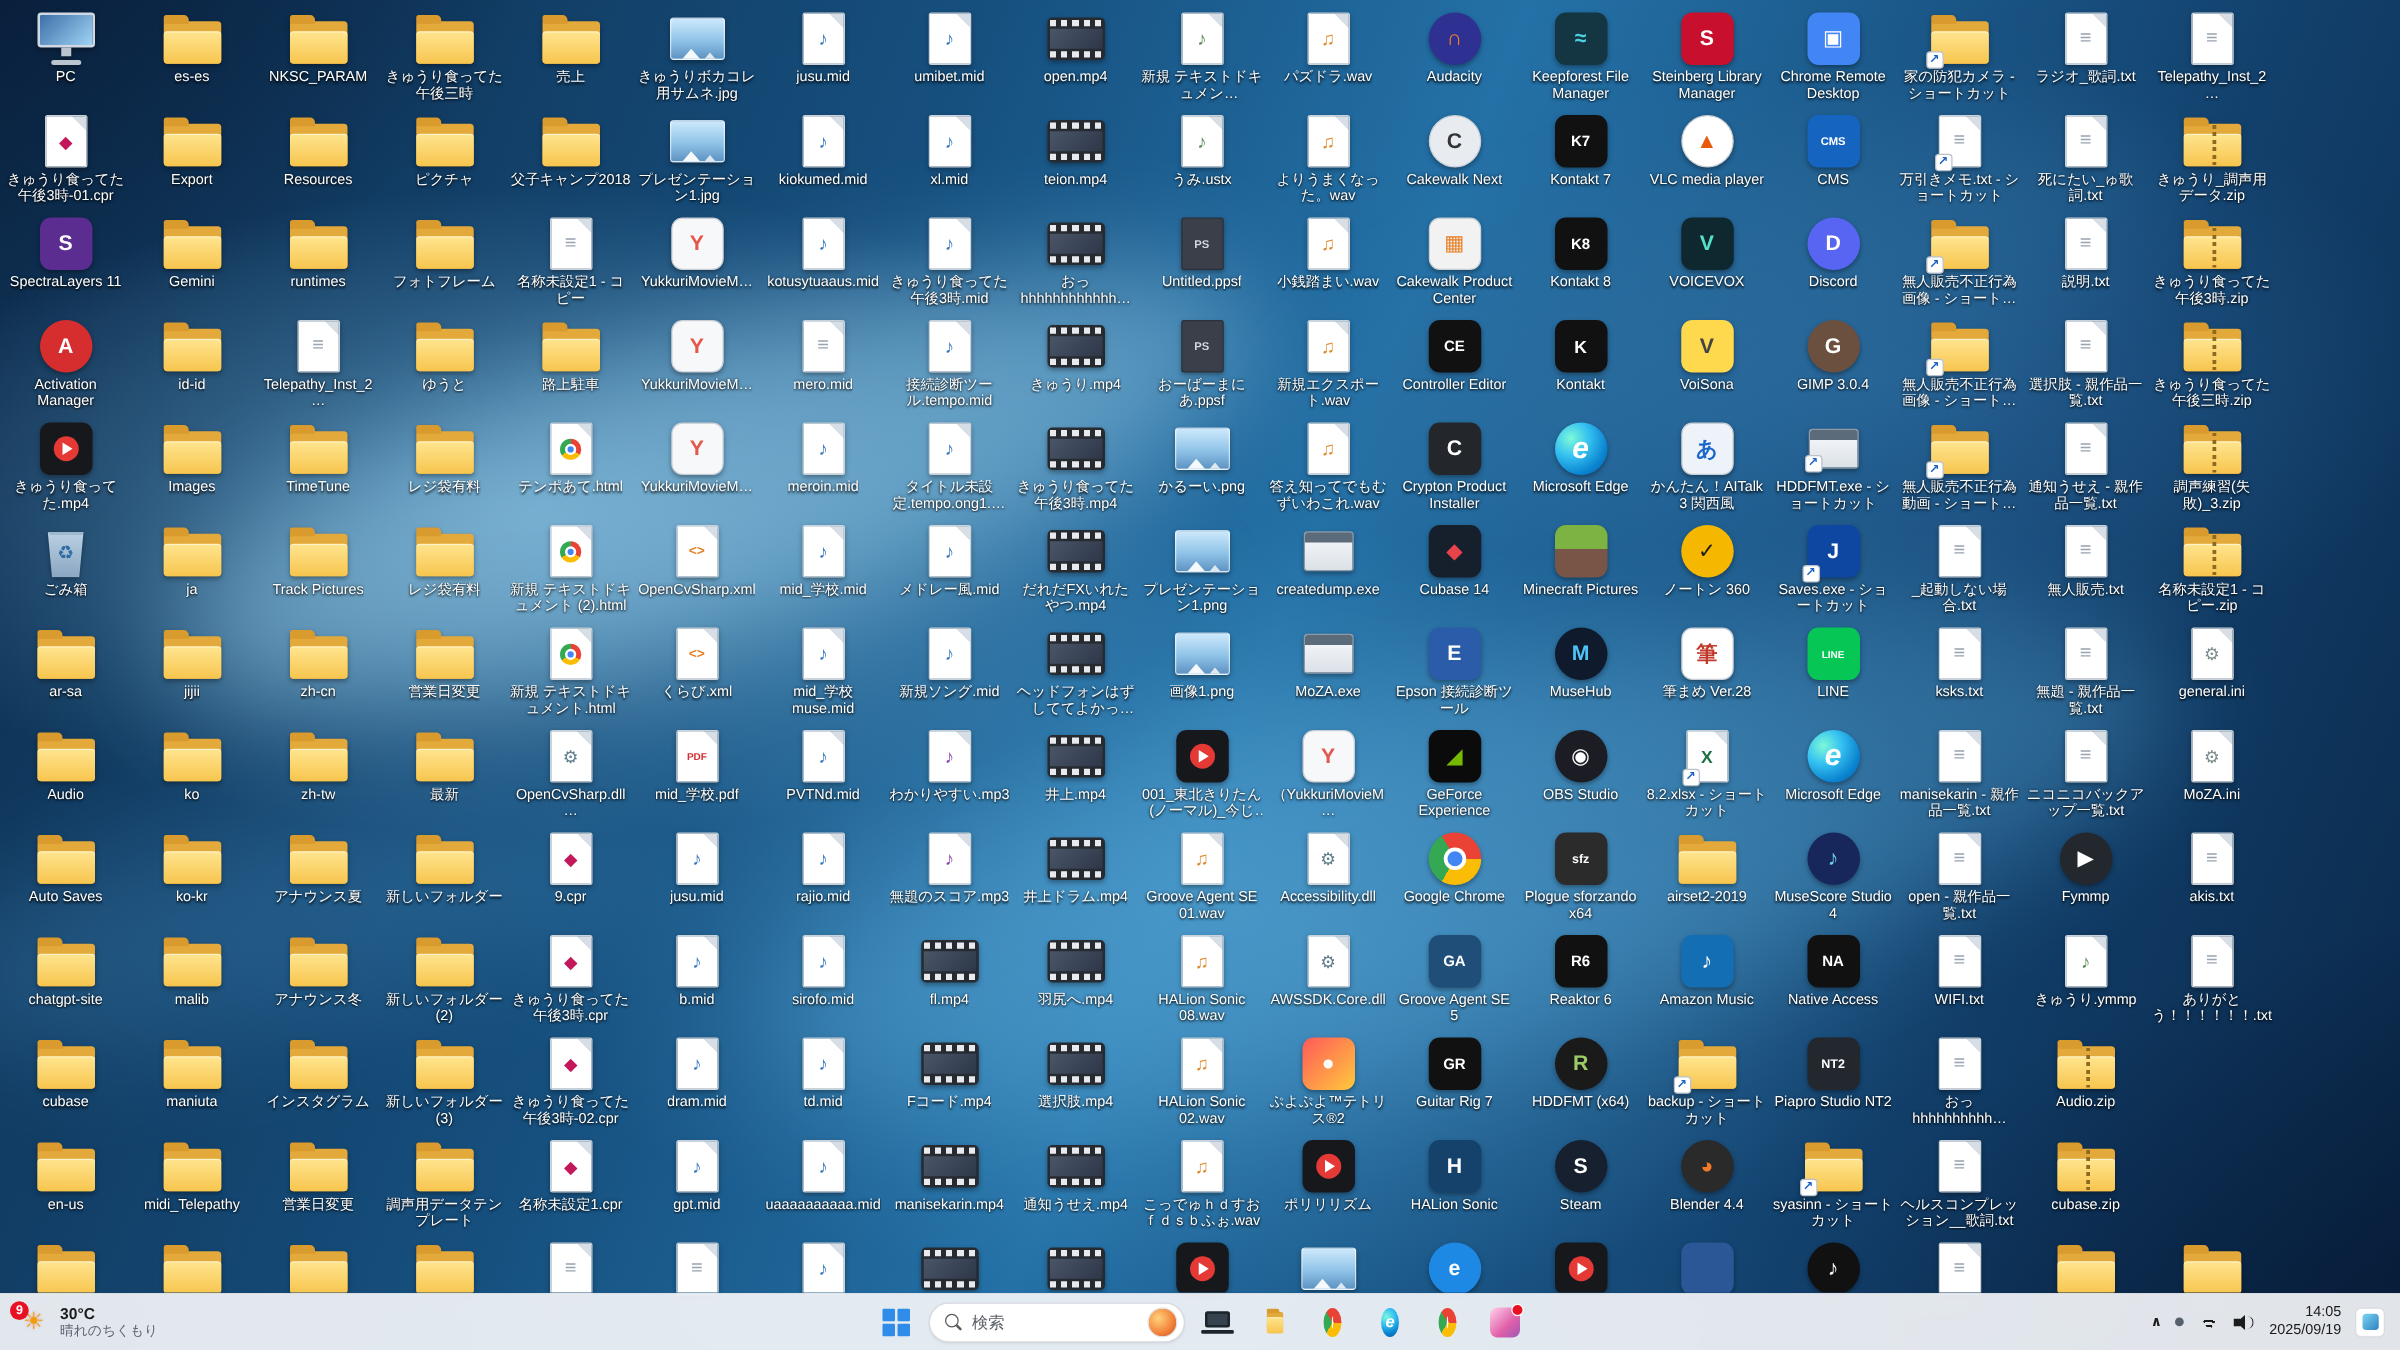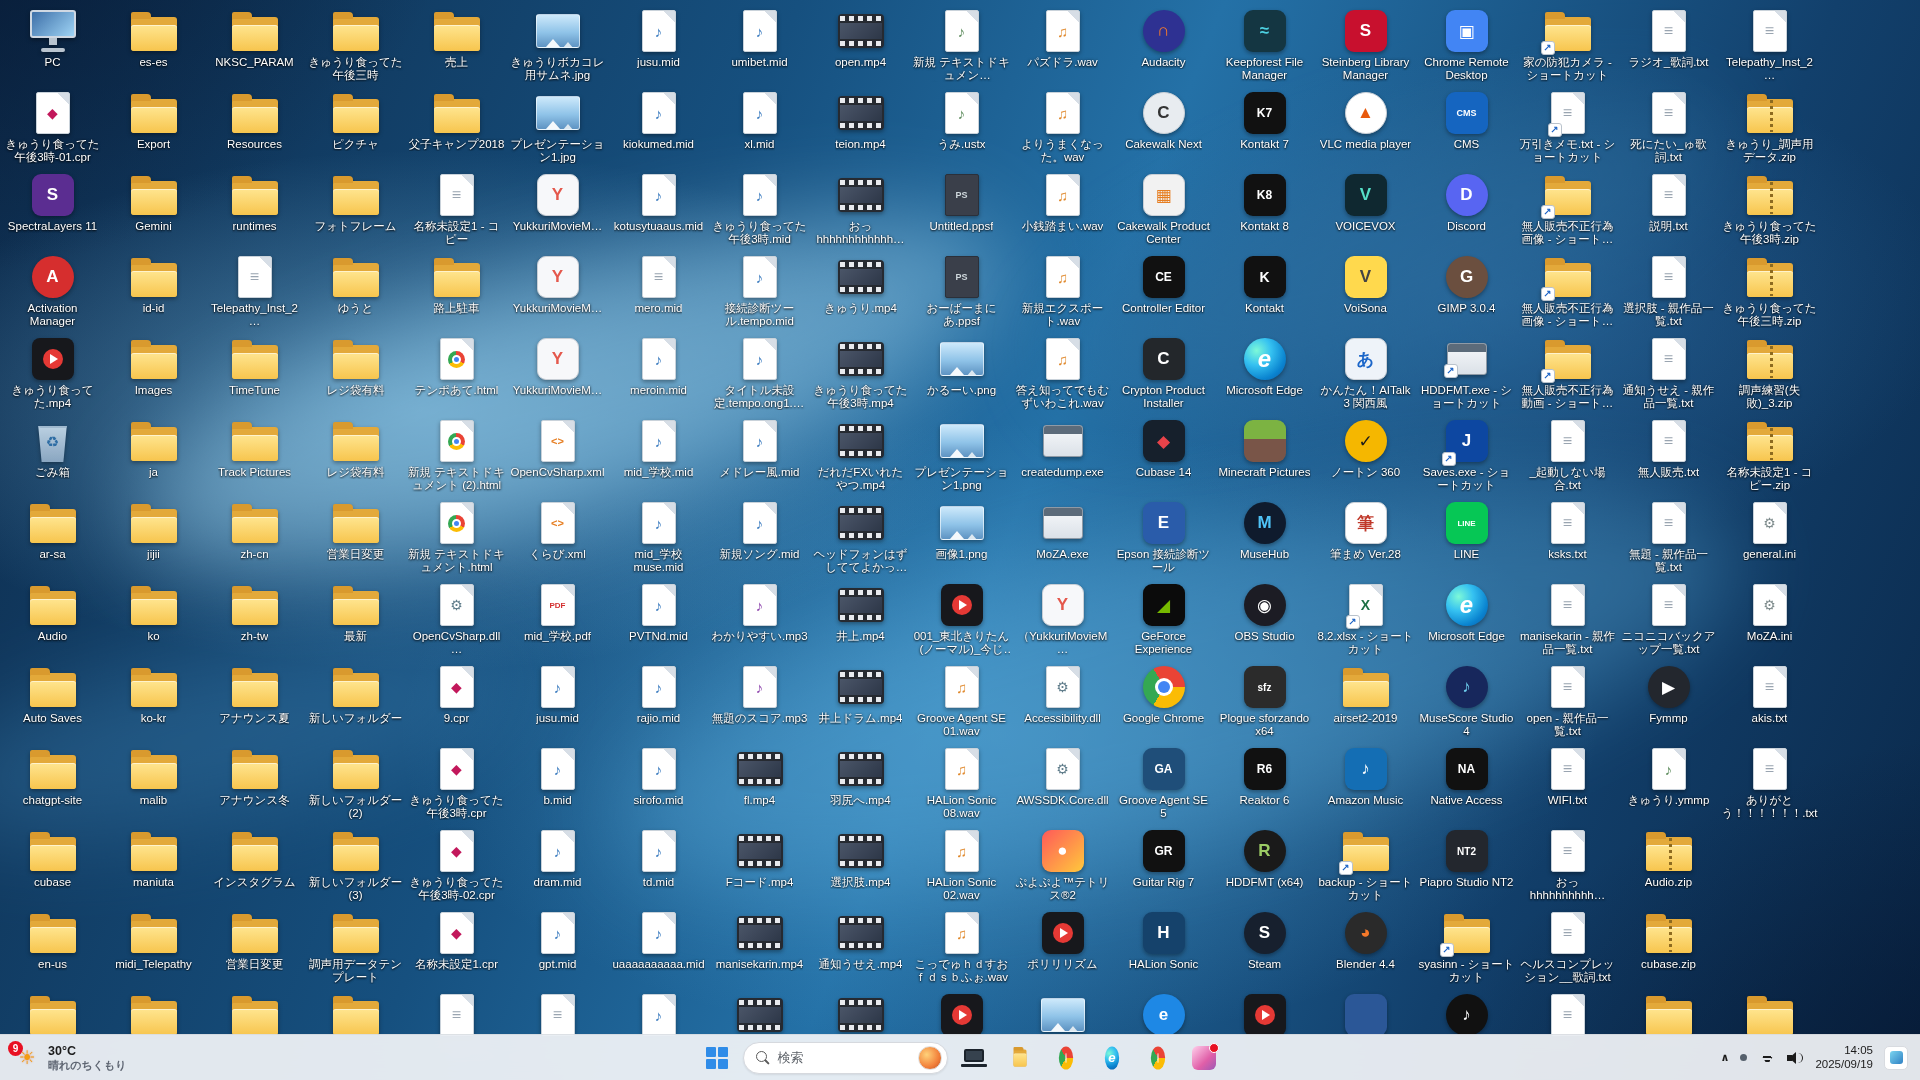--- a/index.html
+++ b/index.html
@@ -111,21 +111,21 @@
   .taskbar { position:absolute; left:0; right:0; bottom:0; height:46px; z-index:10;
     background:rgba(242,244,247,.93); backdrop-filter:blur(18px); border-top:1px solid rgba(0,0,0,.06);
     display:flex; align-items:center; }
   .weather { position:absolute; left:2px; top:0; bottom:0; display:flex; align-items:center; gap:8px; padding:0 12px; border-radius:6px; }
   .wiconwrap { position:relative; width:26px; height:26px; display:flex; align-items:center; justify-content:center; }
   .wicon { font-size:19px; color:#f39c12; text-shadow:0 0 2px rgba(220,80,20,.6); }
   .wbadge { position:absolute; top:-4px; left:-6px; min-width:15px; height:15px; border-radius:8px; background:#e81123;
     color:#fff; font-size:10px; line-height:15px; text-align:center; font-weight:700; padding:0 3px; z-index:2; }
   .wtext { display:flex; flex-direction:column; line-height:14px; }
   .wtemp { font-size:12.5px; color:#1b1b1b; font-weight:700; }
-  .wcond { font-size:11px; color:#5f6673;font-weight:bold; }
+  .wcond { font-size:11px; color:#5f6673; }
 
   .tb-center { margin:0 auto; display:flex; align-items:center; gap:6px; height:100%; }
   .tb-btn { width:40px; height:40px; border:none; background:transparent; border-radius:6px;
     display:flex; align-items:center; justify-content:center; position:relative; padding:0; cursor:default; }
   .ic-win { display:grid; grid-template-columns:10px 10px; grid-template-rows:10px 10px; gap:2px; }
   .ic-win i { background:#2f8ce8; border-radius:1px; }
 
   .searchbox { display:flex; align-items:center; gap:8px; height:32px; min-width:205px;
     background:#fff; border:1px solid #d6d9de; border-radius:17px; padding:0 5px 0 12px; box-shadow:0 1px 2px rgba(0,0,0,.08); }
   .ic-search { position:relative; width:14px; height:14px; flex:0 0 auto; }

